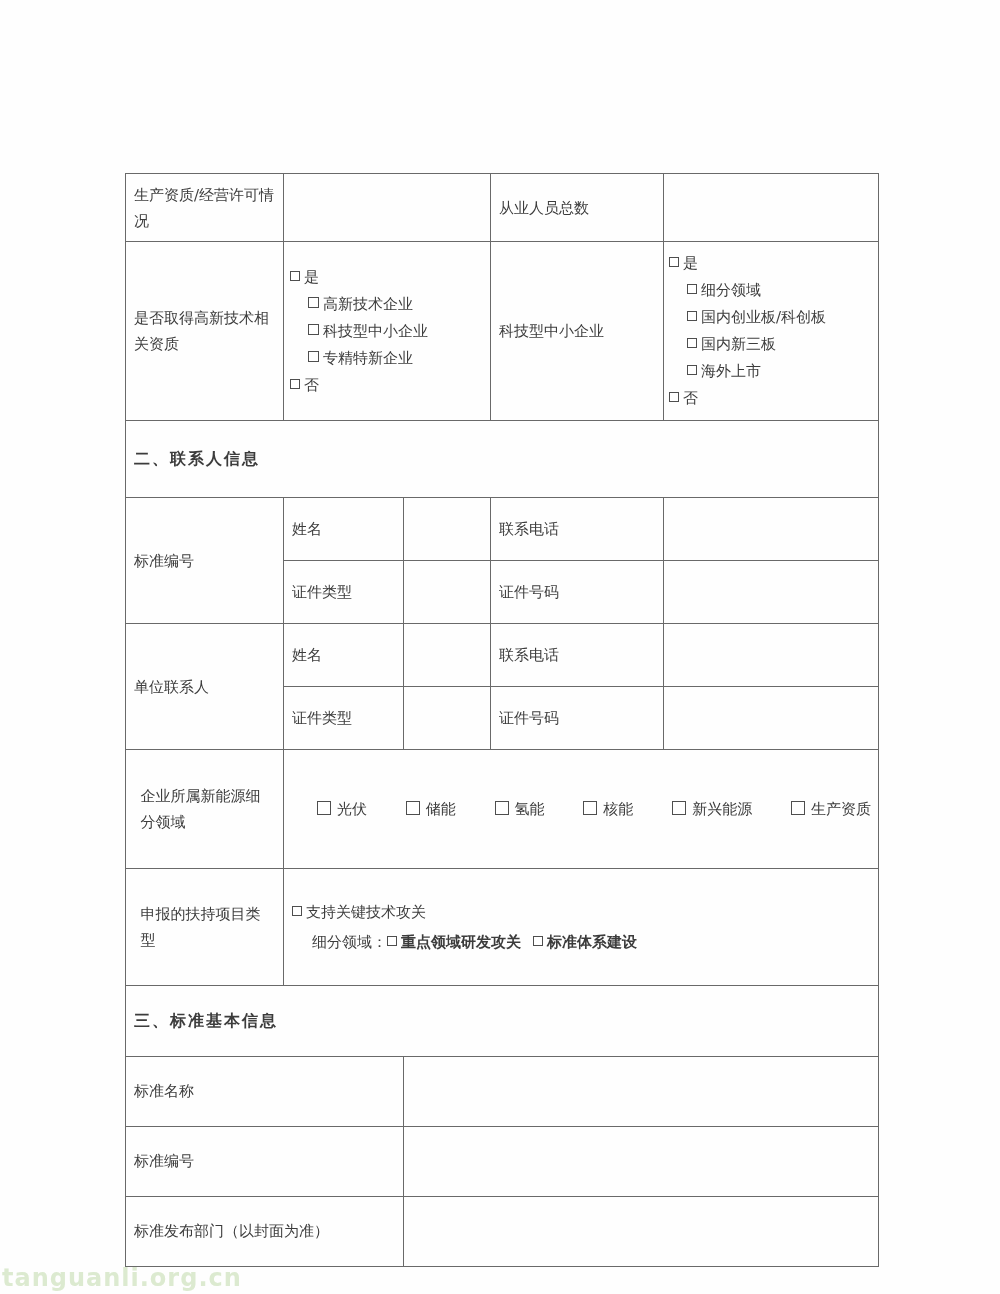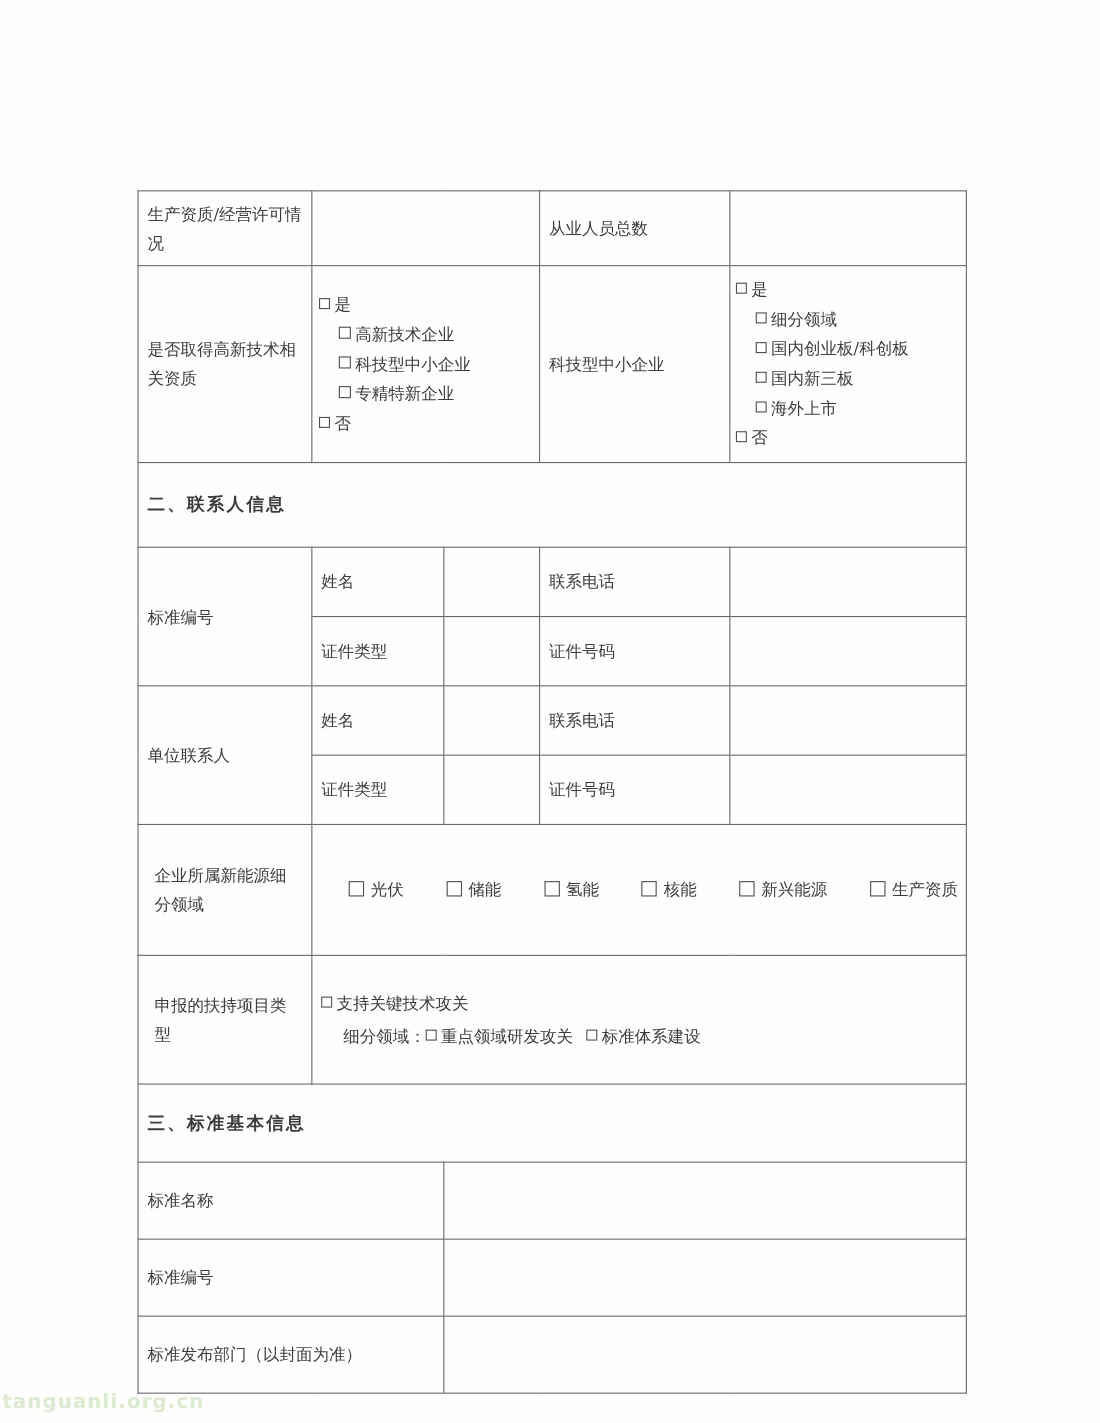--- a/index.html
+++ b/index.html
@@ -40,25 +40,25 @@
   }
   .cb.sm{width:8px;height:8px;}
   .cb.lg{width:12px;height:12px;margin-right:6px;vertical-align:-1px;}
   .cbcol{display:flex;flex-direction:column;justify-content:center;}
   .cbline{line-height:27px;white-space:nowrap;}
   .cbline.indent{padding-left:18px;}
   .cbrow{white-space:nowrap;}
   .cbrow .item{margin-right:9px;white-space:nowrap;padding-left:25px;}
   .projline1{line-height:30px;white-space:nowrap;}
   .projline2{line-height:30px;padding-left:20px;white-space:nowrap;}
-  .projline2 .item{margin-right:12px;white-space:nowrap;}
+  .projline2 .item{margin-right:12px;white-space:nowrap;font-weight:bold;}
   .watermark{
     position:absolute;left:2px;top:1264px;
     font-family:"DejaVu Sans","Liberation Sans",sans-serif;
-    font-weight:bold;font-size:18px;letter-spacing:1px;
+    font-weight:bold;font-size:24px;letter-spacing:1px;
     color:#dcead0;
   }
 </style>
 </head>
 <body>
 
 <div class="page">
 
   <table class="form">
     <colgroup>

